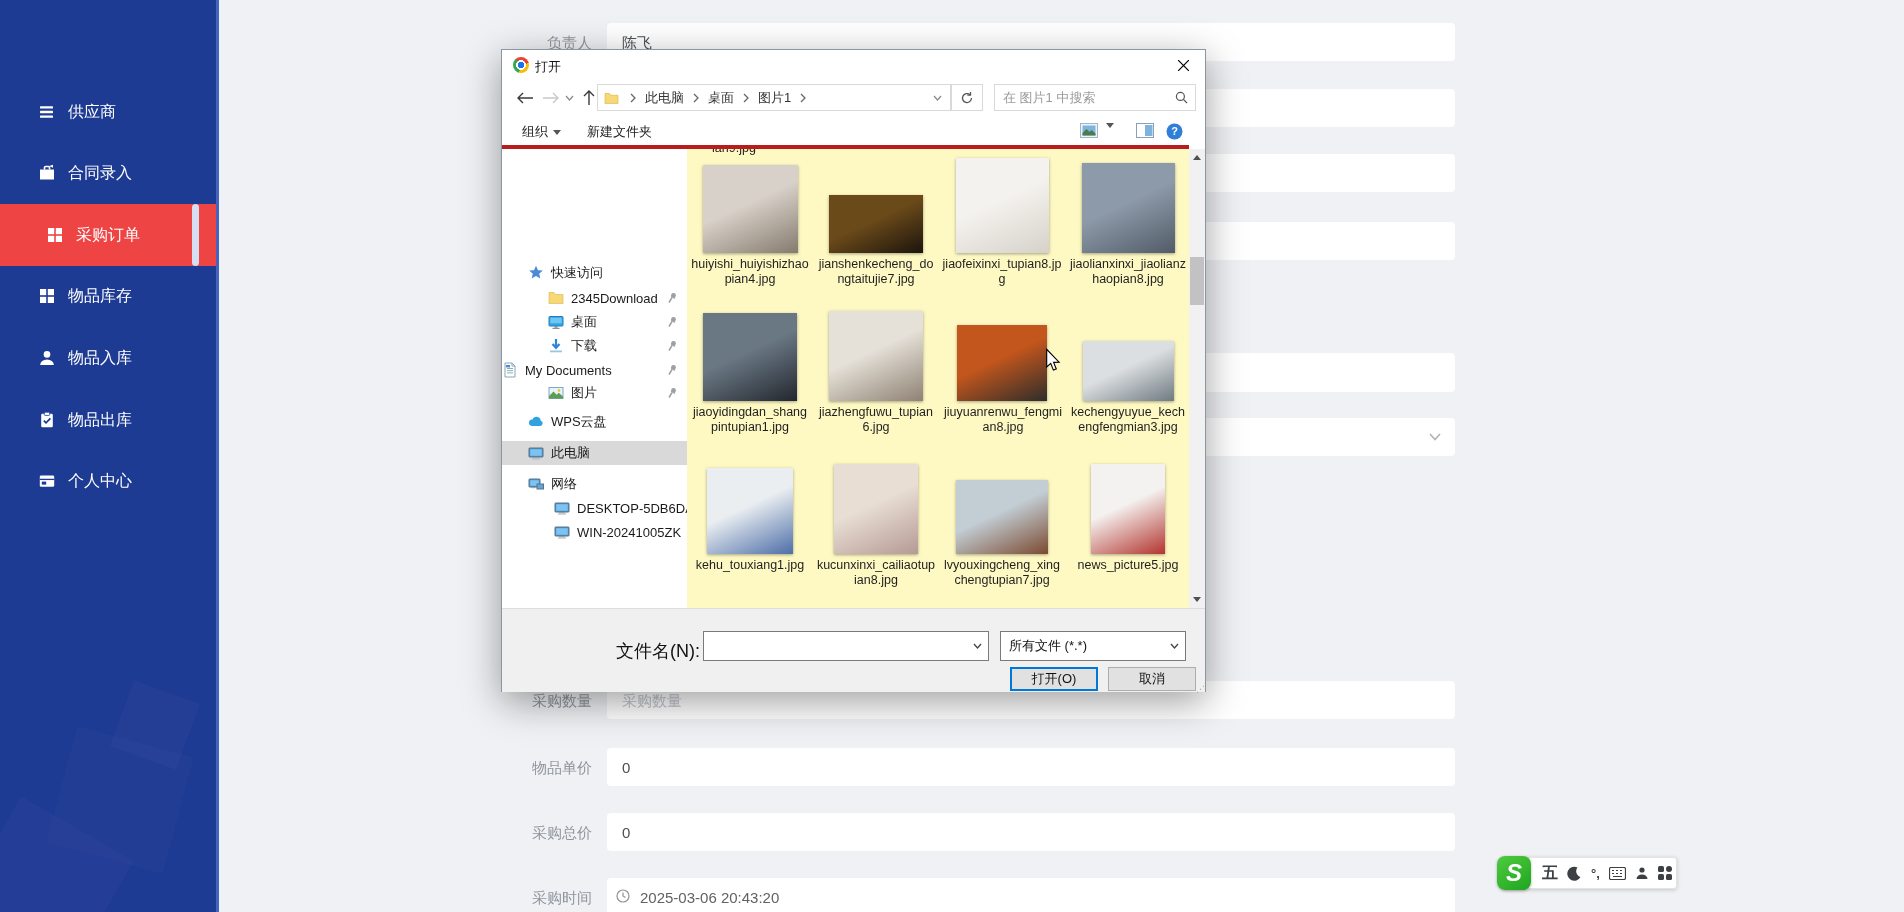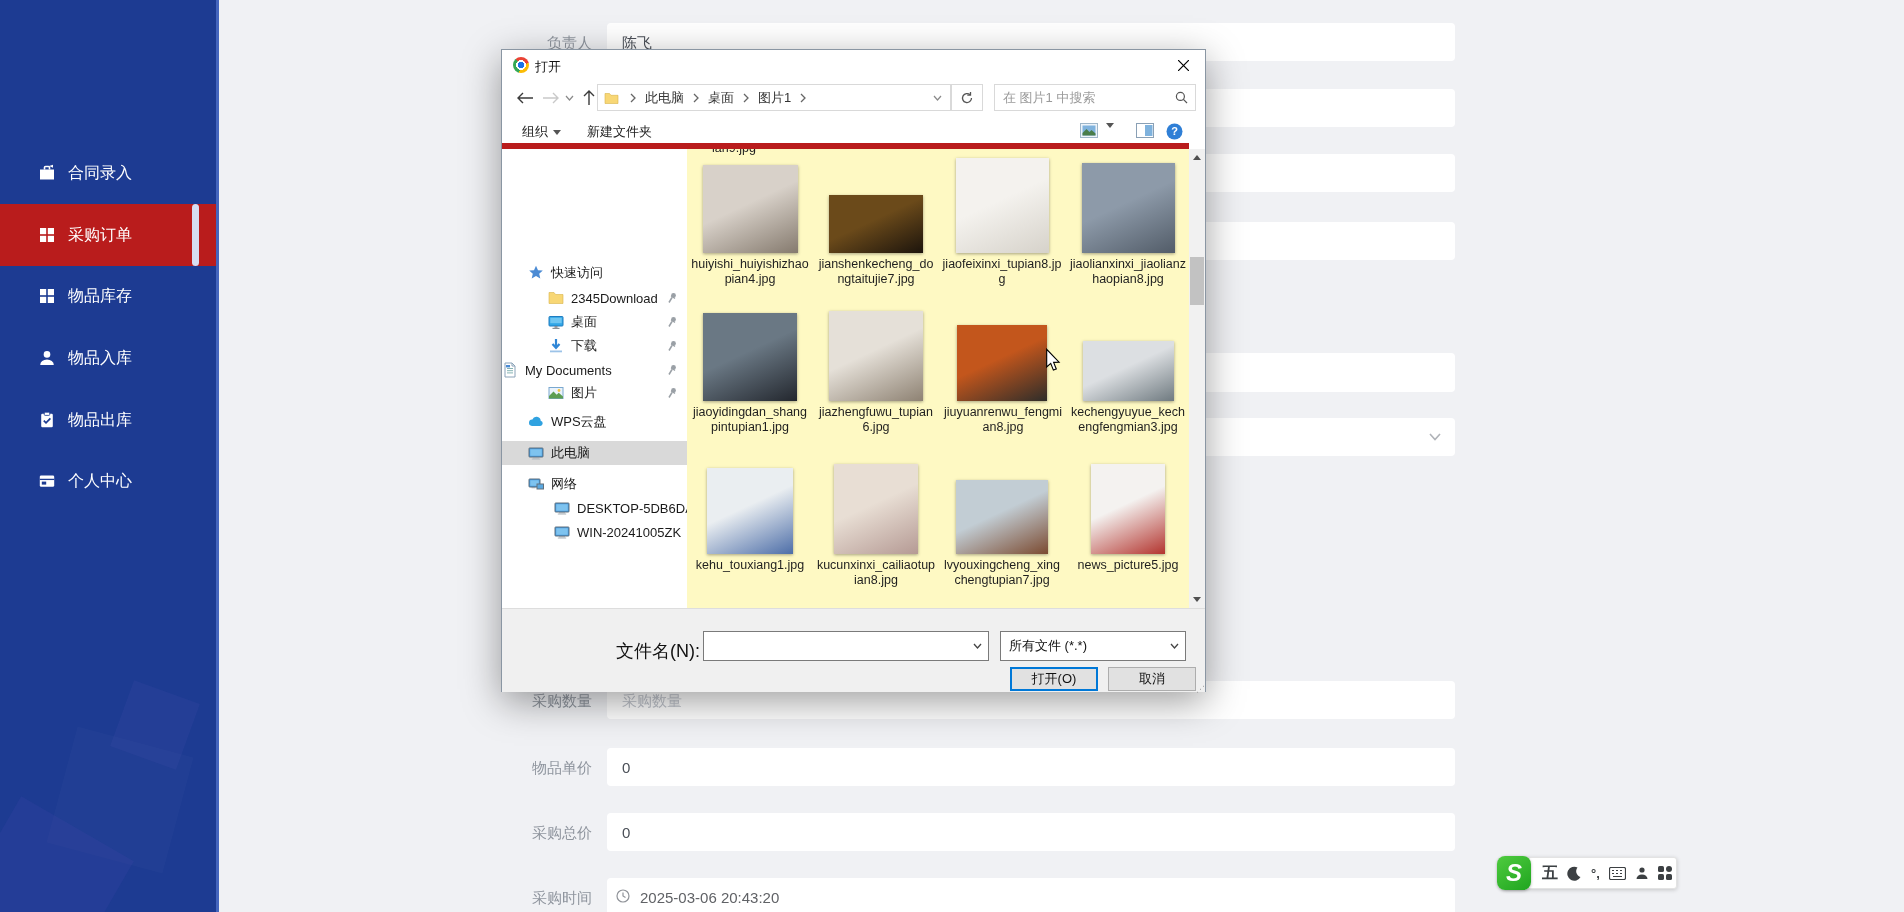--- a/index.html
+++ b/index.html
@@ -6,41 +6,41 @@
   html,body { width:1904px; height:912px; overflow:hidden; }
   body { font-family:"Liberation Sans","DejaVu Sans",sans-serif; background:#f0f1f4; }
   #app { position:relative; width:1904px; height:912px; overflow:hidden; background:#f0f1f4; }
   .abs { position:absolute; }
 
   
   #sidebar { left:0; top:0; width:216px; height:912px; background:#1d3b92; overflow:hidden; }
   #sidebar-strip { left:216px; top:0; width:3px; height:912px; background:#4565bd; }
   .sb-item { position:absolute; left:0; width:216px; height:62px; display:flex; align-items:center; color:#fff; font-size:16px; cursor:pointer; }
   .sb-item .ic { margin-left:38px; margin-right:12px; display:flex; }
-  .sb-item.active { background:#b91c1c; }
+  .sb-item.active { background:#ef4444;padding-left:8px; }
   #sb-thumb { left:192px; width:7px; border-radius:4px; background:#d6def2; }
   .cube { position:absolute; opacity:.18; }
 
   
   .fbox { position:absolute; background:#fff; border-radius:4px; }
   .flabel { position:absolute; color:#8f959e; font-size:15px; text-align:right; width:80px; }
   .fvalue { color:#4a4f57; font-size:15px; }
   .fplaceholder { color:#c0c4cc; font-size:15px; }
 
   
   #dialog { left:501px; top:49px; width:705px; height:643px; background:#fff; border:1px solid #8a96a3; box-shadow:0 10px 36px rgba(0,0,0,.38); }
   #dlg-title { left:0; top:0; width:646px; height:30px; background:#fff; }
   #dlg-title-text { left:33px; top:8px; font-size:13px; color:#111; }
   #dlg-close { left:660px; top:0; width:43px; height:30px; display:flex; align-items:center; justify-content:center; cursor:pointer; }
   .addr-ic { position:absolute; top:34px; height:27px; display:flex; align-items:center; justify-content:center; }
   .wbox { position:absolute; top:34px; height:27px; background:#fff; border:1px solid #d9d9d9; display:flex; align-items:center; }
   #breadcrumb { left:95px; width:354px; font-size:13px; color:#333; }
   .bc-item { padding:0 4px; white-space:nowrap; cursor:pointer; }
   #search-input { left:492px; width:202px; font-size:13px; color:#9a9a9a; padding-left:8px; justify-content:space-between; }
-  #toolbar { left:0; top:65px; width:687px; height:34px; background:#fff; border-bottom:6px solid #b91c1c; font-size:13px; color:#222; }
+  #toolbar { left:0; top:65px; width:687px; height:34px; background:#fff; border-bottom:4px solid #b91c1c; font-size:13px; color:#222; }
   .tb-item { position:absolute; top:8px; display:flex; align-items:center; gap:5px; cursor:pointer; }
 
   
   #navpane { left:0; top:99px; width:185px; height:459px; background:#fff; overflow:hidden; }
   .nav-row { position:absolute; height:24px; display:flex; align-items:center; font-size:13px; color:#1a1a1a; width:185px; white-space:nowrap; cursor:pointer; }
   .nav-row.selected { background:#d9d9d9; }
   .nav-row .nic { margin-right:7px; display:flex; }
   .nav-pin { position:absolute; right:10px; top:5px; }
   #filegrid { left:185px; top:99px; width:502px; height:459px; background:#fef9c3; overflow:hidden; }
   .fthumb { position:absolute; box-shadow:0 1px 3px rgba(0,0,0,.35); cursor:pointer; }
@@ -63,20 +63,30 @@
   #ime-s { position:absolute; left:-7px; top:-2px; width:34px; height:34px; background:linear-gradient(145deg,#4fcb3f,#1fa51f); border-radius:8px; color:#fff; font-weight:bold; font-size:24px; font-style:italic; display:flex; align-items:center; justify-content:center; box-shadow:0 1px 3px rgba(0,0,0,.3); }
   .ime-ic { margin-left:9px; display:flex; align-items:center; color:#3c4043; font-size:15px; font-weight:bold; }
 </style>
 </head>
 <body>
 
 <div id="app">
 
   <div id="sidebar" class="abs">
     <div class="cube" style="left:88px;top:1000px;"></div>
+      <div class="sb-item" style="top: 81px;">
+        <span class="ic">
+          <svg width="18" height="18" viewBox="0 0 18 18">
+            <rect x="2" y="3.2" width="13" height="2.4" rx="0.6" fill="#fff"></rect>
+            <rect x="2" y="7.8" width="13" height="2.4" rx="0.6" fill="#fff"></rect>
+            <rect x="2" y="12.4" width="13" height="2.4" rx="0.6" fill="#fff"></rect>
+          </svg>
+        </span>
+        <span>供应商</span>
+      </div>
       <div class="sb-item" style="top: 142px;">
         <span class="ic">
           <svg width="18" height="18" viewBox="0 0 18 18">
             <path d="M2 5.5 H16 V15.5 H2 Z" fill="#fff"></path>
             <path d="M6.5 5.5 V3.5 a1 1 0 0 1 1-1 H10.5 a1 1 0 0 1 1 1 V5.5" stroke="#fff" stroke-width="1.6" fill="none"></path>
             <path d="M11 2 l4 -1.2 v3z" fill="#fff"></path>
           </svg>
         </span>
         <span>合同录入</span>
       </div>

